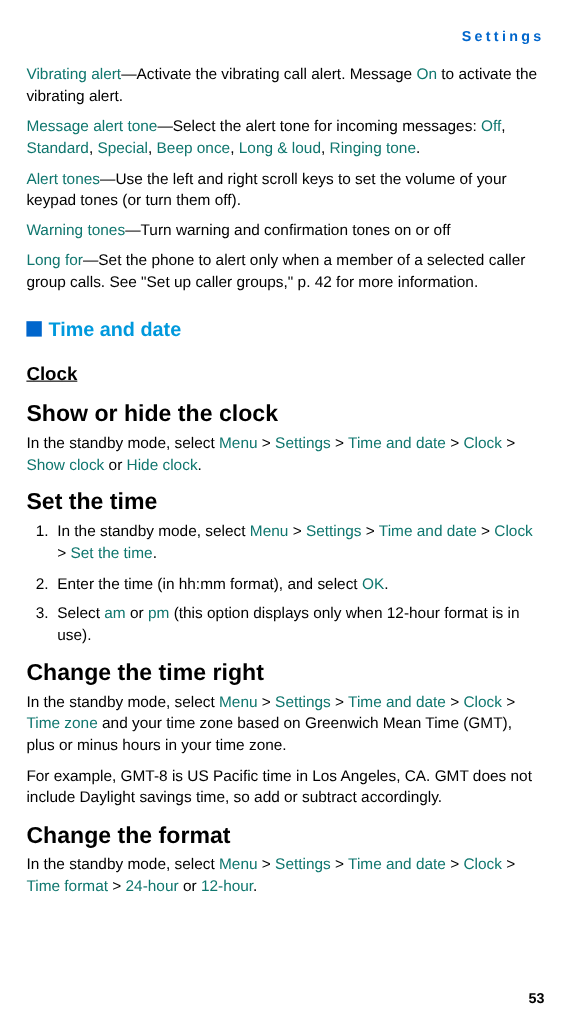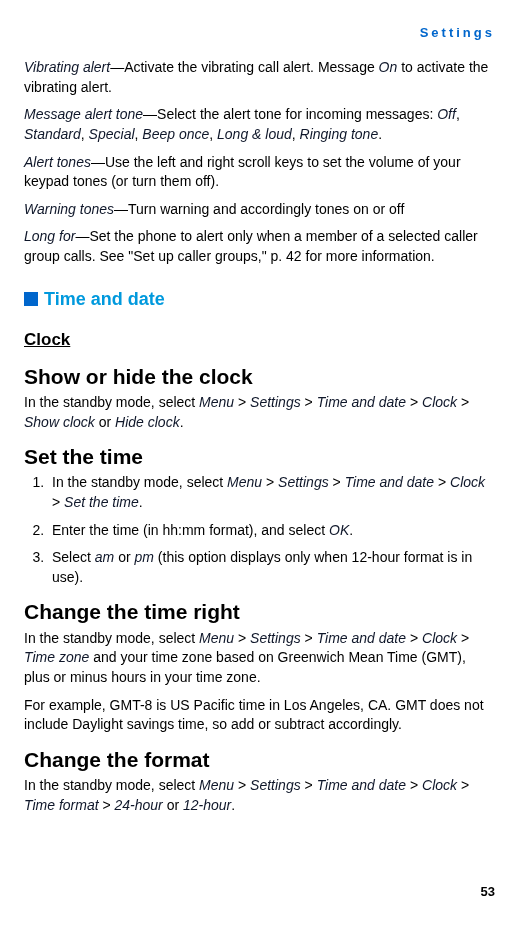--- a/index.html
+++ b/index.html
@@ -14,21 +14,21 @@
       position: relative;
     }
     .header {
       text-align: right;
       font-weight: bold;
       letter-spacing: 3px;
       color: #0066cc;
       font-size: 13px;
       margin-bottom: 16px;
     }
-    .ui-term { color: #0f172a; font-style: italic; }
+    .ui-term { color: #0f766e; }
     .para { margin-bottom: 8px; }
     .section-marker {
       display: inline-block;
       width: 14px;
       height: 14px;
       background: #0066cc;
       margin-right: 6px;
       vertical-align: middle;
     }
     .section-heading {
@@ -50,21 +50,21 @@
     .subsubheading {
       font-weight: bold;
       font-size: 21px;
       margin-top: 10px;
       margin-bottom: 2px;
     }
     ol { padding-left: 24px; margin-top: 2px; }
     ol li { margin-bottom: 8px; padding-left: 4px; }
     .page-number {
       position: absolute;
-      bottom: 24px;
+      bottom: 8px;
       right: 24px;
       font-weight: bold;
       font-size: 13px;
     }
   </style>
 </head>
 <body>
 
 <div class="header">Settings</div>
 
@@ -74,21 +74,21 @@
 
 <p class="para">
   <span class="ui-term">Message alert tone</span><span>—Select the alert tone for incoming messages: </span><span class="ui-term">Off</span><span>, </span><span class="ui-term">Standard</span><span>, </span><span class="ui-term">Special</span><span>, </span><span class="ui-term">Beep once</span><span>, </span><span class="ui-term">Long &amp; loud</span><span>, </span><span class="ui-term">Ringing tone</span><span>.</span>
 </p>
 
 <p class="para">
   <span class="ui-term">Alert tones</span><span>—Use the left and right scroll keys to set the volume of your keypad tones (or turn them off).</span>
 </p>
 
 <p class="para">
-  <span class="ui-term">Warning tones</span><span>—Turn warning and accordingly tones on or off</span>
+  <span class="ui-term">Warning tones</span><span>—Turn warning and confirmation tones on or off</span>
 </p>
 
 <p class="para">
   <span class="ui-term">Long for</span><span>—Set the phone to alert only when a member of a selected caller group calls. See "Set up caller groups," p. 42 for more information.</span>
 </p>
 
 <div class="section-heading">
   <span class="section-marker"></span>
   <span>Time and date</span>
 </div>

